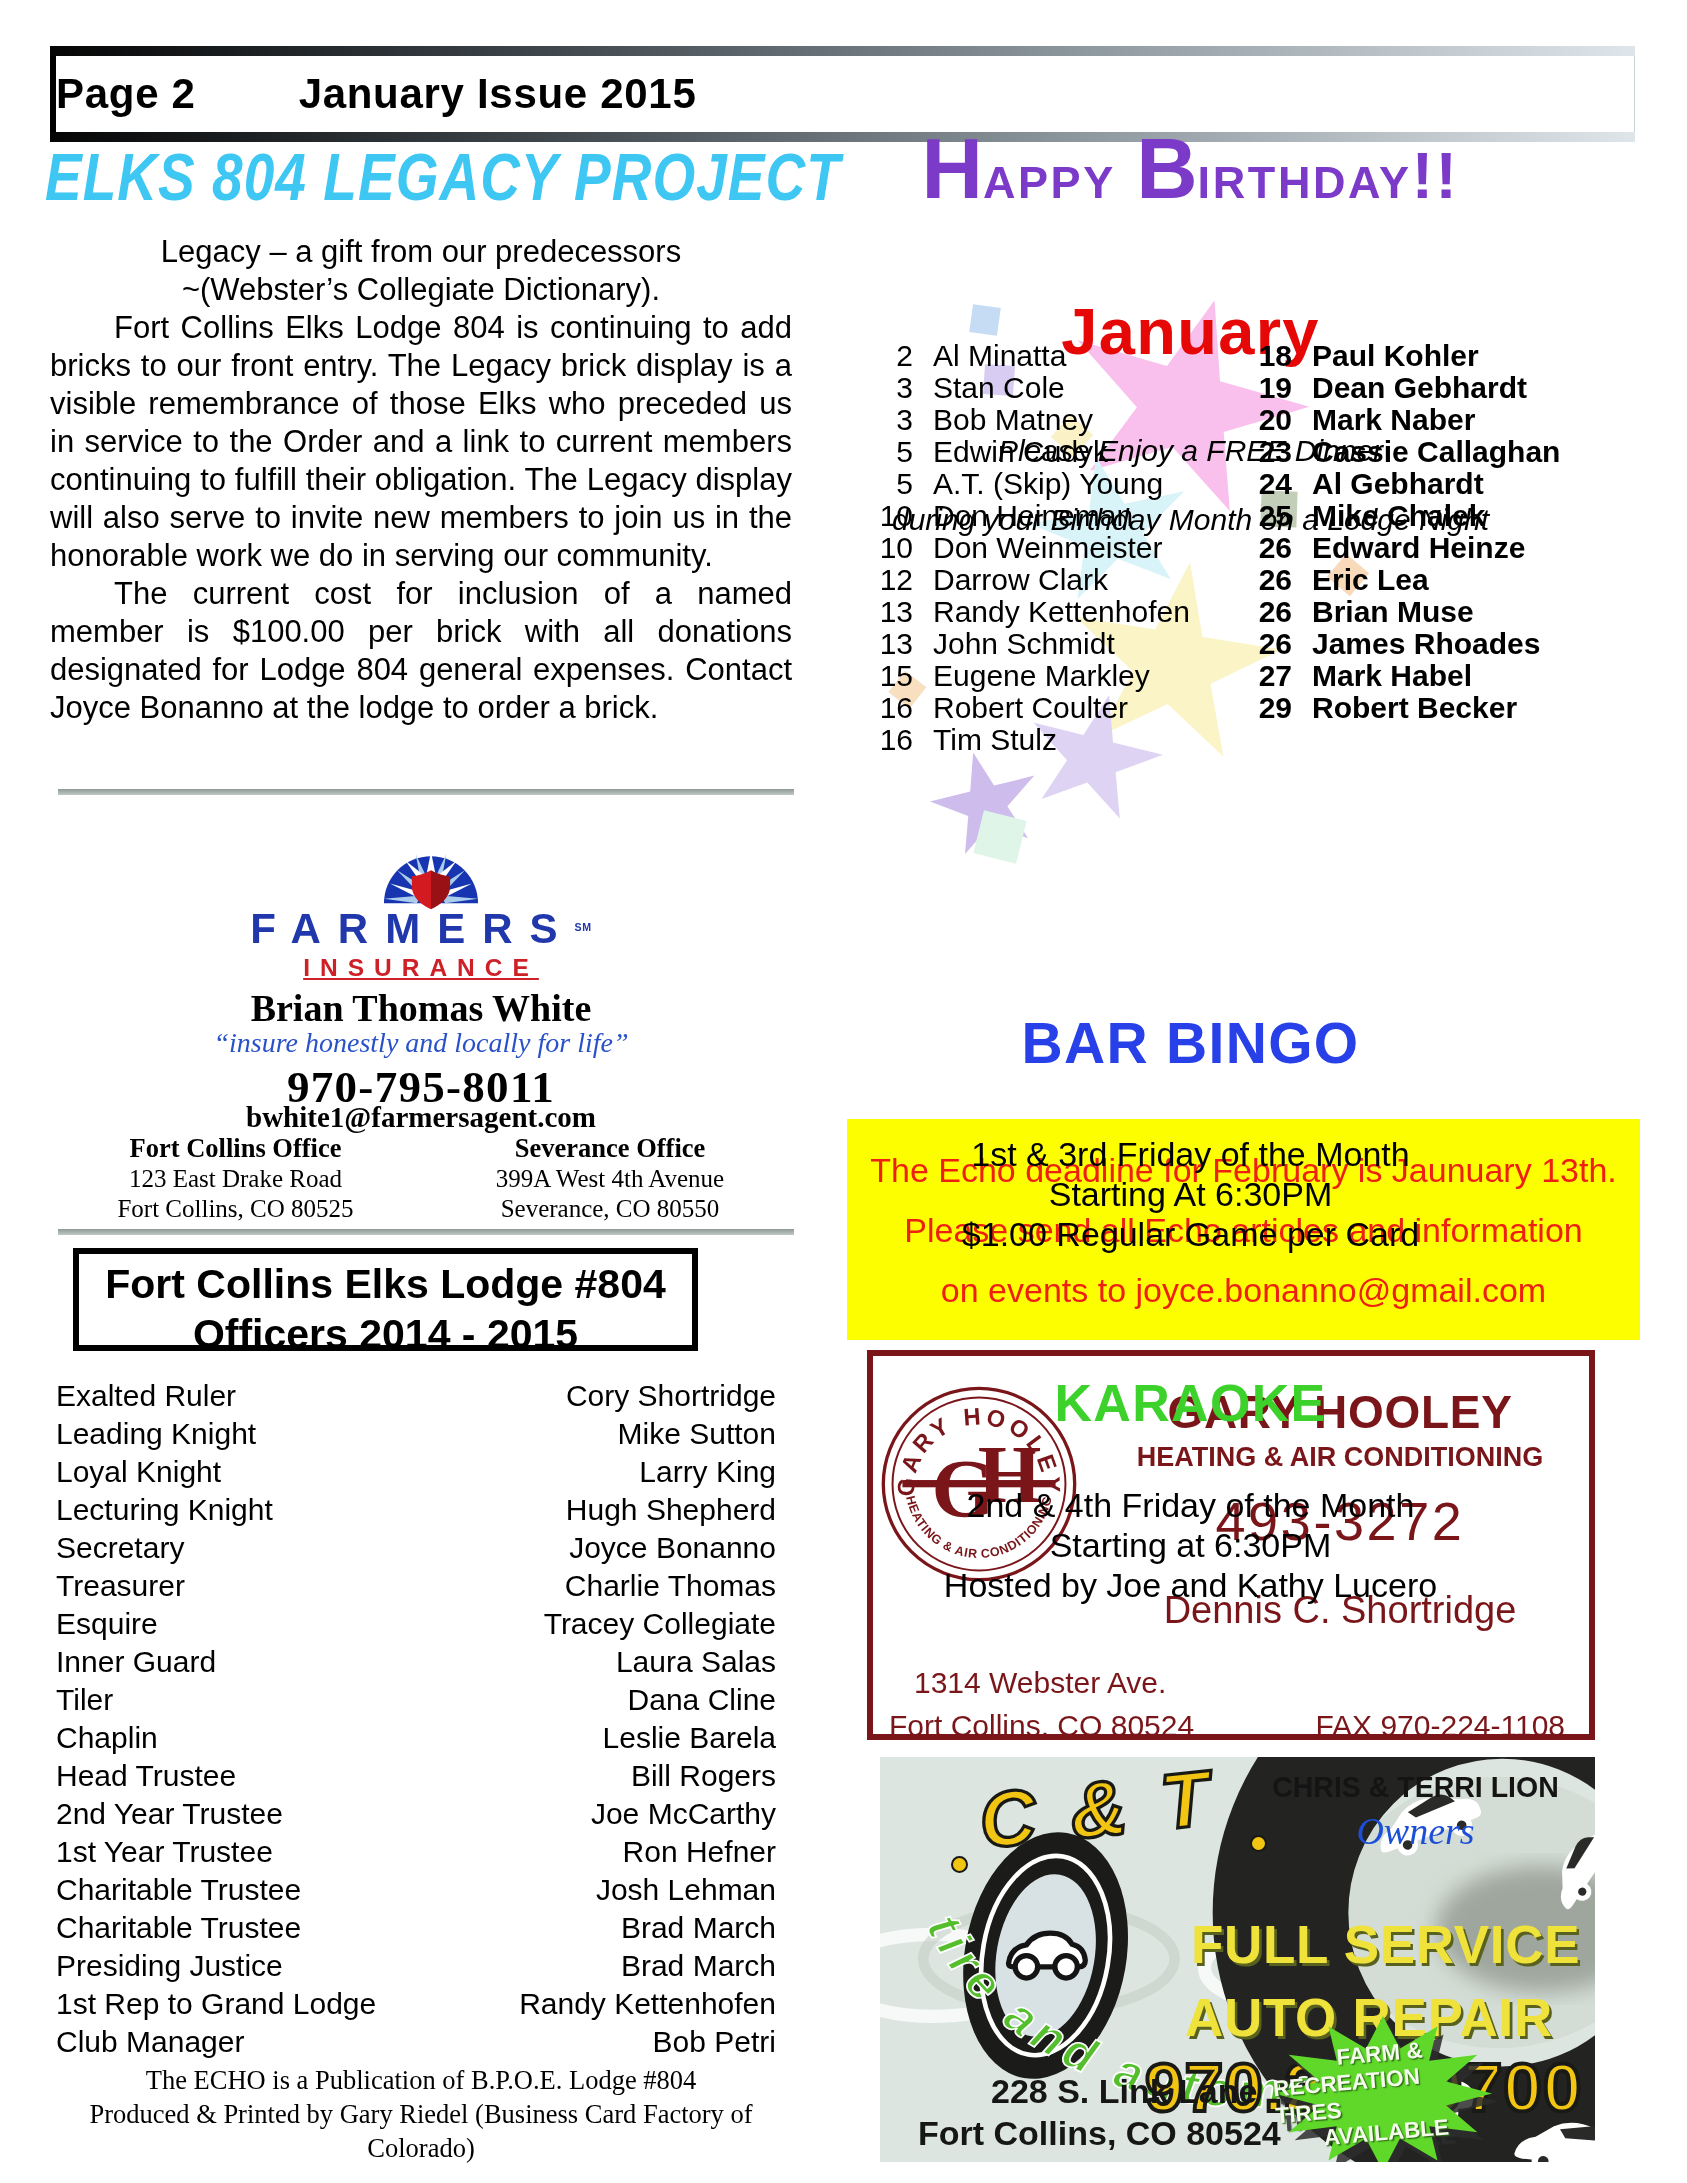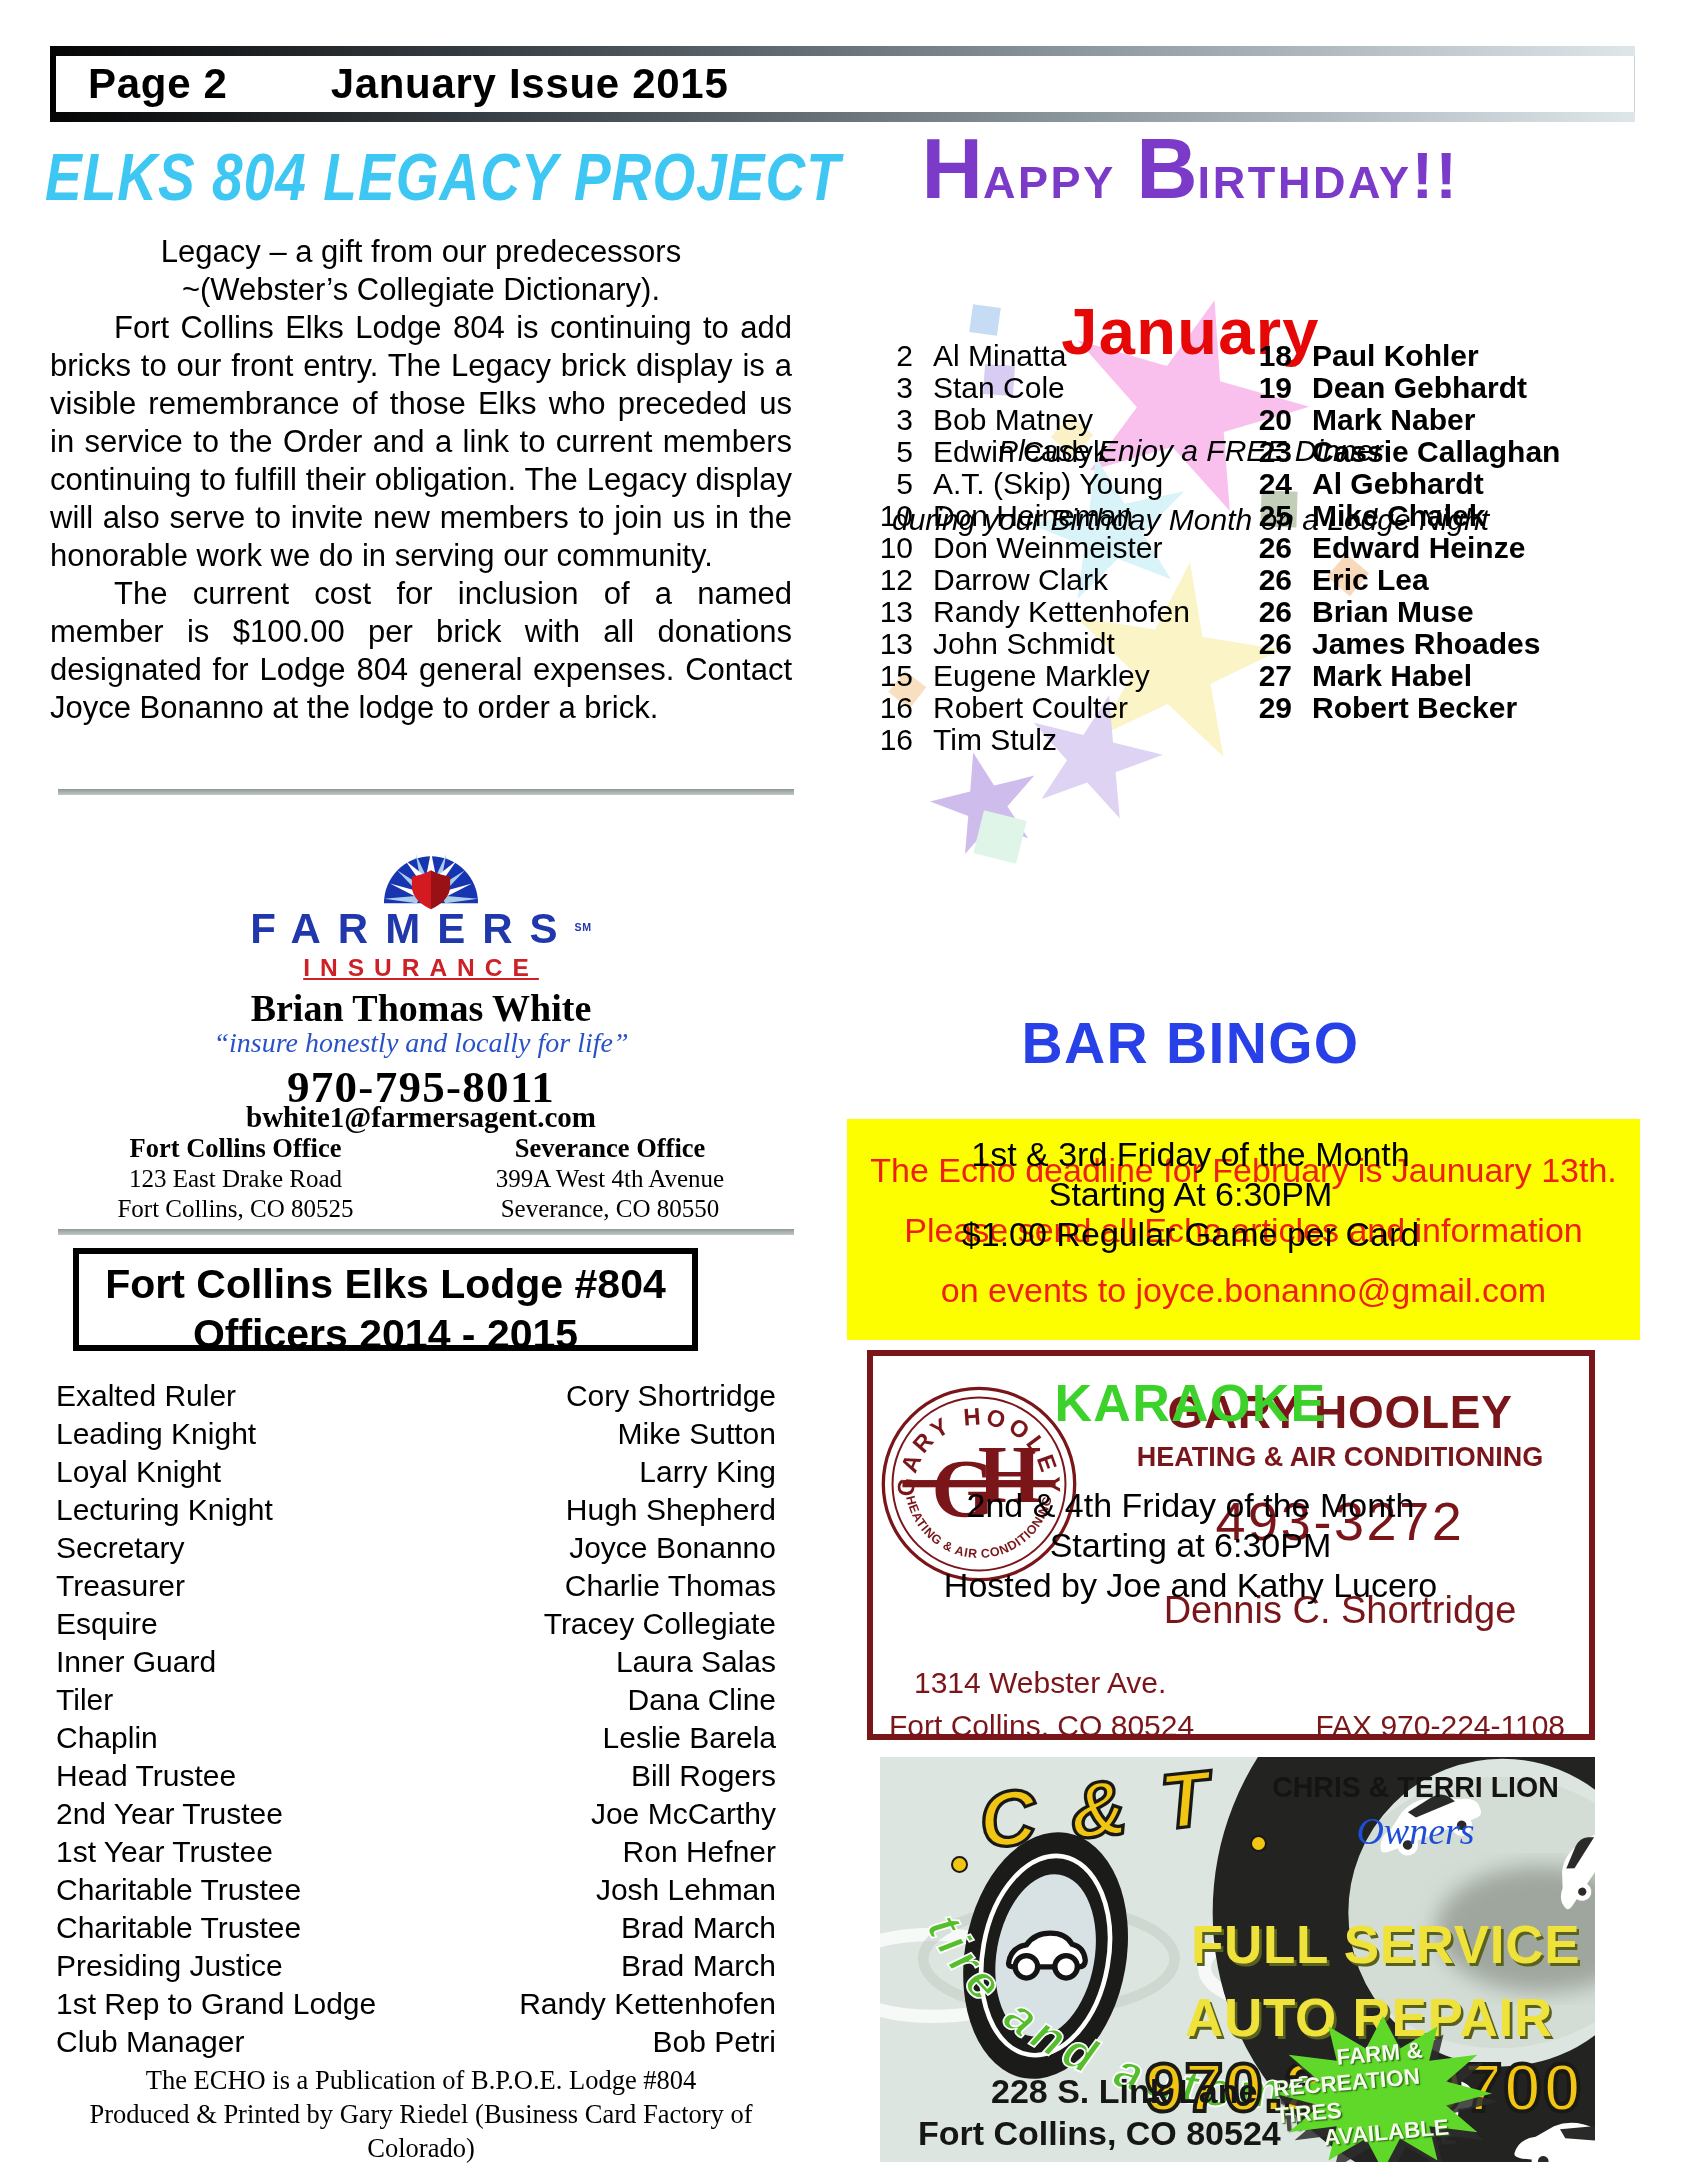--- a/index.html
+++ b/index.html
@@ -3,22 +3,22 @@
 <meta charset="utf-8">
 <style>
   html,body{margin:0;padding:0;background:#e9e9e9;}
   #page{position:relative;width:1687px;height:2183px;background:#ffffff;overflow:hidden;
         font-family:"Liberation Sans",sans-serif;color:#000;}
   [data-interactable]{box-sizing:border-box;}
 
   
   #hdr{position:absolute;left:50px;top:46px;width:1585px;}
   .hdr-bar{height:10px;background:linear-gradient(90deg,#050505 0%,#3c444a 30%,#8d979e 65%,#dfe6ea 100%);}
-  #hdr-mid{height:56px;border-left:6px solid #000;border-right:1.3px solid #cdd4d8;background:#fff;
-           display:flex;align-items:center;gap:103px;padding-left:32px;}
+  #hdr-mid{height:76px;border-left:6px solid #000;border-right:1.3px solid #cdd4d8;background:#fff;
+           display:flex;align-items:center;gap:103px;}
   .hdr-text{font-size:42px;font-weight:bold;letter-spacing:0.7px;}
 
   
   #legacy-title{position:absolute;left:45px;top:138px;font-style:italic;font-weight:bold;font-size:67px;
                 color:#3EC7F2;white-space:nowrap;transform:scaleX(.82);transform-origin:left;letter-spacing:1.3px;}
   #legacy-body{position:absolute;left:50px;top:233px;width:742px;font-size:31px;line-height:38px;}
   #legacy-body p{margin:0;}
   .ctr{text-align:center;}
   .jst{text-align:justify;text-indent:64px;}
 

